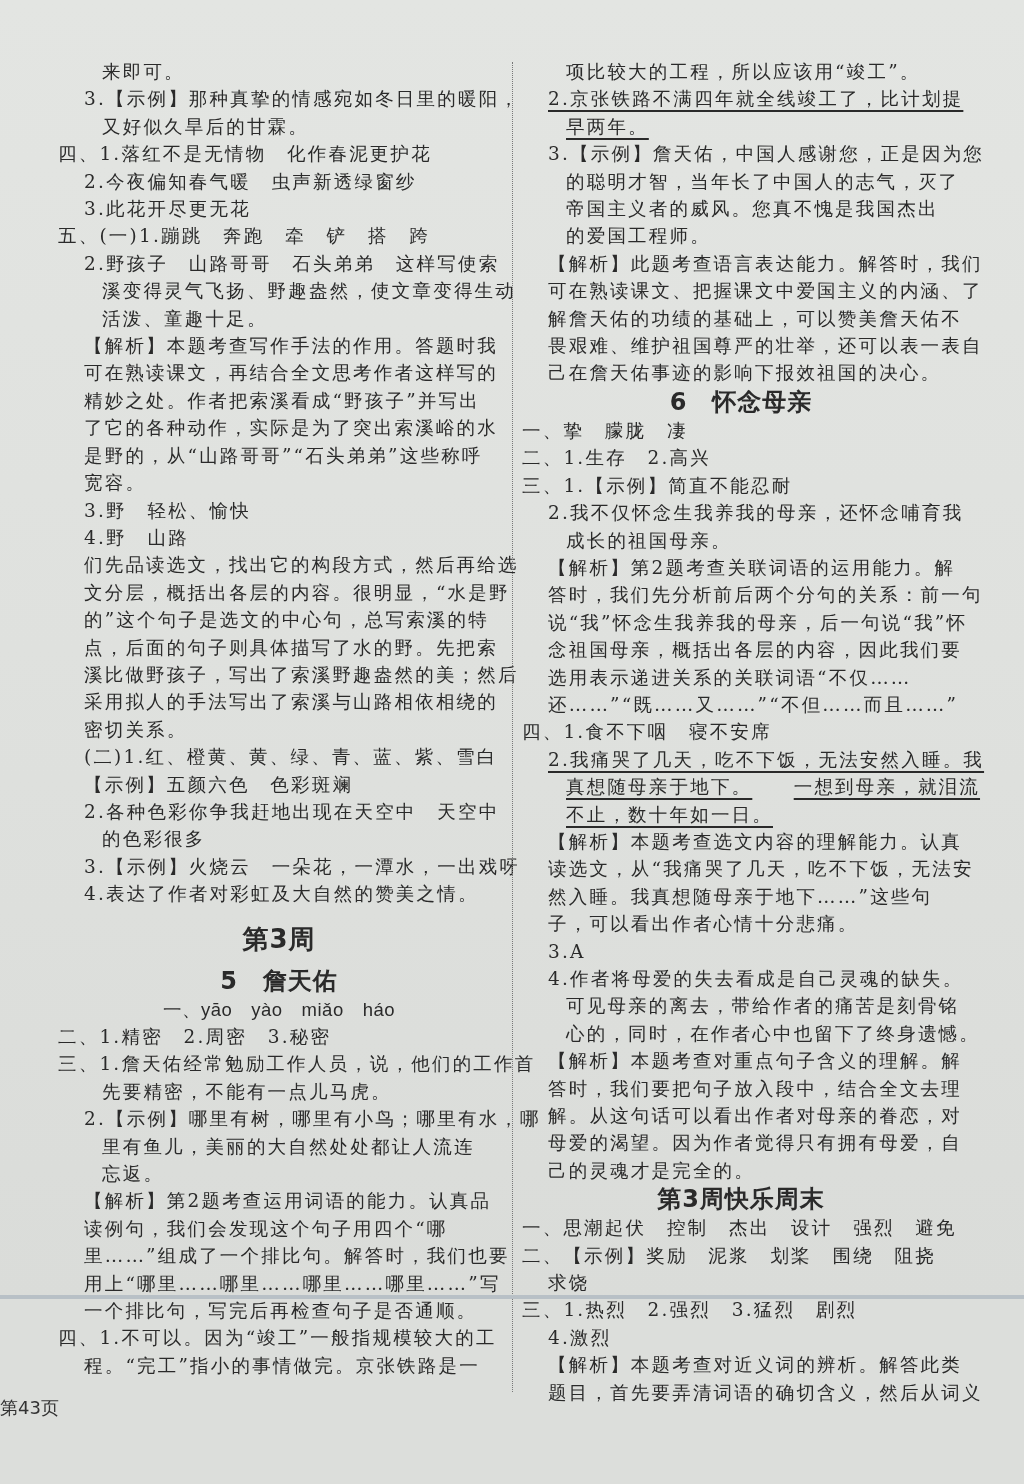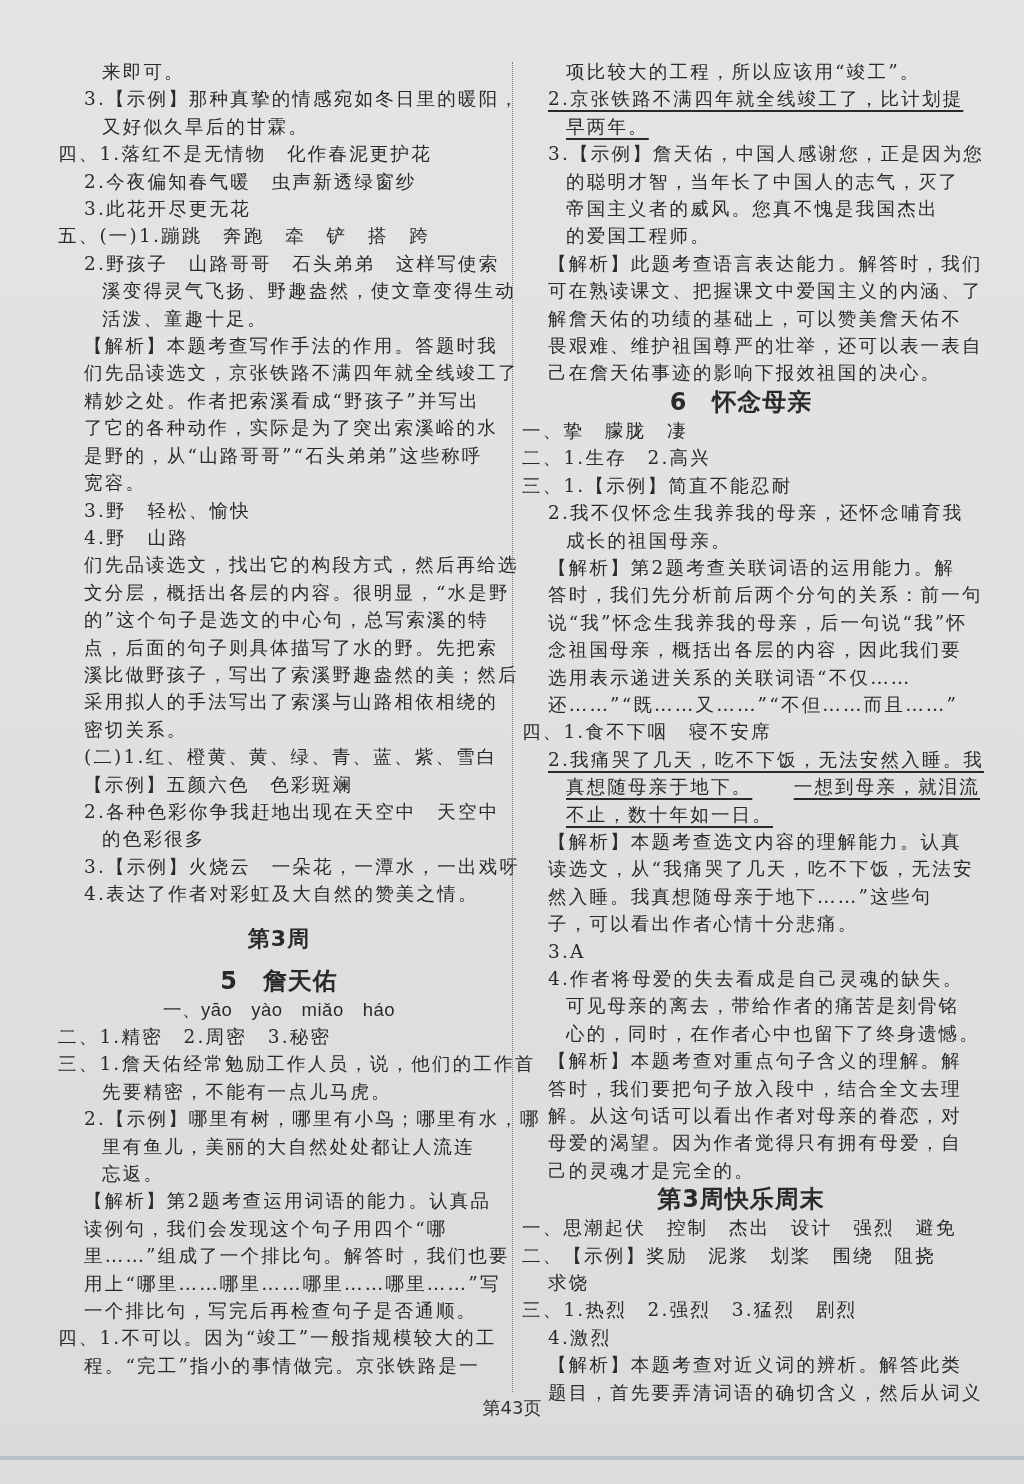--- a/index.html
+++ b/index.html
@@ -4,47 +4,47 @@
 <style>
   html, body { margin: 0; padding: 0; }
   body {
     width: 1024px; height: 1484px; overflow: hidden;
     background: #dcdedb;
     font-family: "DejaVu Serif", "Liberation Serif", serif;
     color: #2a2a2a;
     position: relative;
   }
   .page {
-    position: absolute; left: 0; top: 0; width: 1024px; height: 1460px;
+    position: absolute; left: 0; top: 0; width: 1024px; height: 1299px;
     background: linear-gradient(180deg, #e3e5e2 0%, #dfe1de 50%, #dadcd9 100%);
   }
   .col {
     position: absolute; top: 58px;
     font-size: 18.5px; line-height: 27.4px; letter-spacing: 2.2px;
   }
   .col-left { left: 58px; width: 442px; }
   .col-right { left: 522px; width: 438px; }
   .divider {
     position: absolute; left: 512px; top: 62px; height: 1330px;
     border-left: 1.5px dotted #777;
   }
   .line { white-space: nowrap; overflow: visible; }
   .i1 { padding-left: 26px; }
   .i2 { padding-left: 44px; }
   .i0 { padding-left: 0; }
   .section-title {
     text-align: center; font-family: "DejaVu Sans", "Liberation Sans", sans-serif;
     font-weight: bold; letter-spacing: 1px;
   }
-  .week-title { font-size: 22px; line-height: 50px; margin: 6px 0 2px; }
+  .week-title { font-size: 26px; line-height: 50px; margin: 6px 0 2px; }
   .lesson-title { font-size: 24px; line-height: 30px; }
   .pinyin { font-family: Liberation Sans, sans-serif; letter-spacing: 0.5px; word-spacing: 14px; text-align: center; }
   .ul { text-decoration: underline; text-underline-offset: 5px; text-decoration-thickness: 1.5px; }
   .footer {
-    position: absolute; top: 1396px; left: 0; width: 1024px; text-align: center;
+    position: absolute; top: 1396px; left: 0; width: 1024px; text-align: left;
     font-family: "DejaVu Sans", "Liberation Sans", sans-serif; font-size: 18px; color: #333;
   }
   .bottom-edge {
     position: absolute; left: 0; bottom: 0; width: 1024px; height: 4px; background: #b8c0c6;
   }
 </style>
 </head>
 <body>
 
 <div class="page">
@@ -54,21 +54,21 @@
     <div class="line i1">3.【示例】那种真挚的情感宛如冬日里的暖阳，</div>
     <div class="line i2">又好似久旱后的甘霖。</div>
     <div class="line i0">四、1.落红不是无情物　化作春泥更护花</div>
     <div class="line i1">2.今夜偏知春气暖　虫声新透绿窗纱</div>
     <div class="line i1">3.此花开尽更无花</div>
     <div class="line i0">五、(一)1.蹦跳　奔跑　牵　铲　搭　跨</div>
     <div class="line i1">2.野孩子　山路哥哥　石头弟弟　这样写使索</div>
     <div class="line i2">溪变得灵气飞扬、野趣盎然，使文章变得生动</div>
     <div class="line i2">活泼、童趣十足。</div>
     <div class="line i1">【解析】本题考查写作手法的作用。答题时我</div>
-    <div class="line i1">们先品读选文，京张铁路不满四年就全线竣工了</div>
+    <div class="line i1">可在熟读课文，再结合全文思考作者这样写的</div>
     <div class="line i1">精妙之处。作者把索溪看成“野孩子”并写出</div>
     <div class="line i1">了它的各种动作，实际是为了突出索溪峪的水</div>
     <div class="line i1">是野的，从“山路哥哥”“石头弟弟”这些称呼</div>
     <div class="line i1">宽容。</div>
     <div class="line i1">3.野　轻松、愉快</div>
     <div class="line i1">4.野　山路</div>
     <div class="line i1">们先品读选文，找出它的构段方式，然后再给选</div>
     <div class="line i1">文分层，概括出各层的内容。很明显，“水是野</div>
     <div class="line i1">的”这个句子是选文的中心句，总写索溪的特</div>
     <div class="line i1">点，后面的句子则具体描写了水的野。先把索</div>

